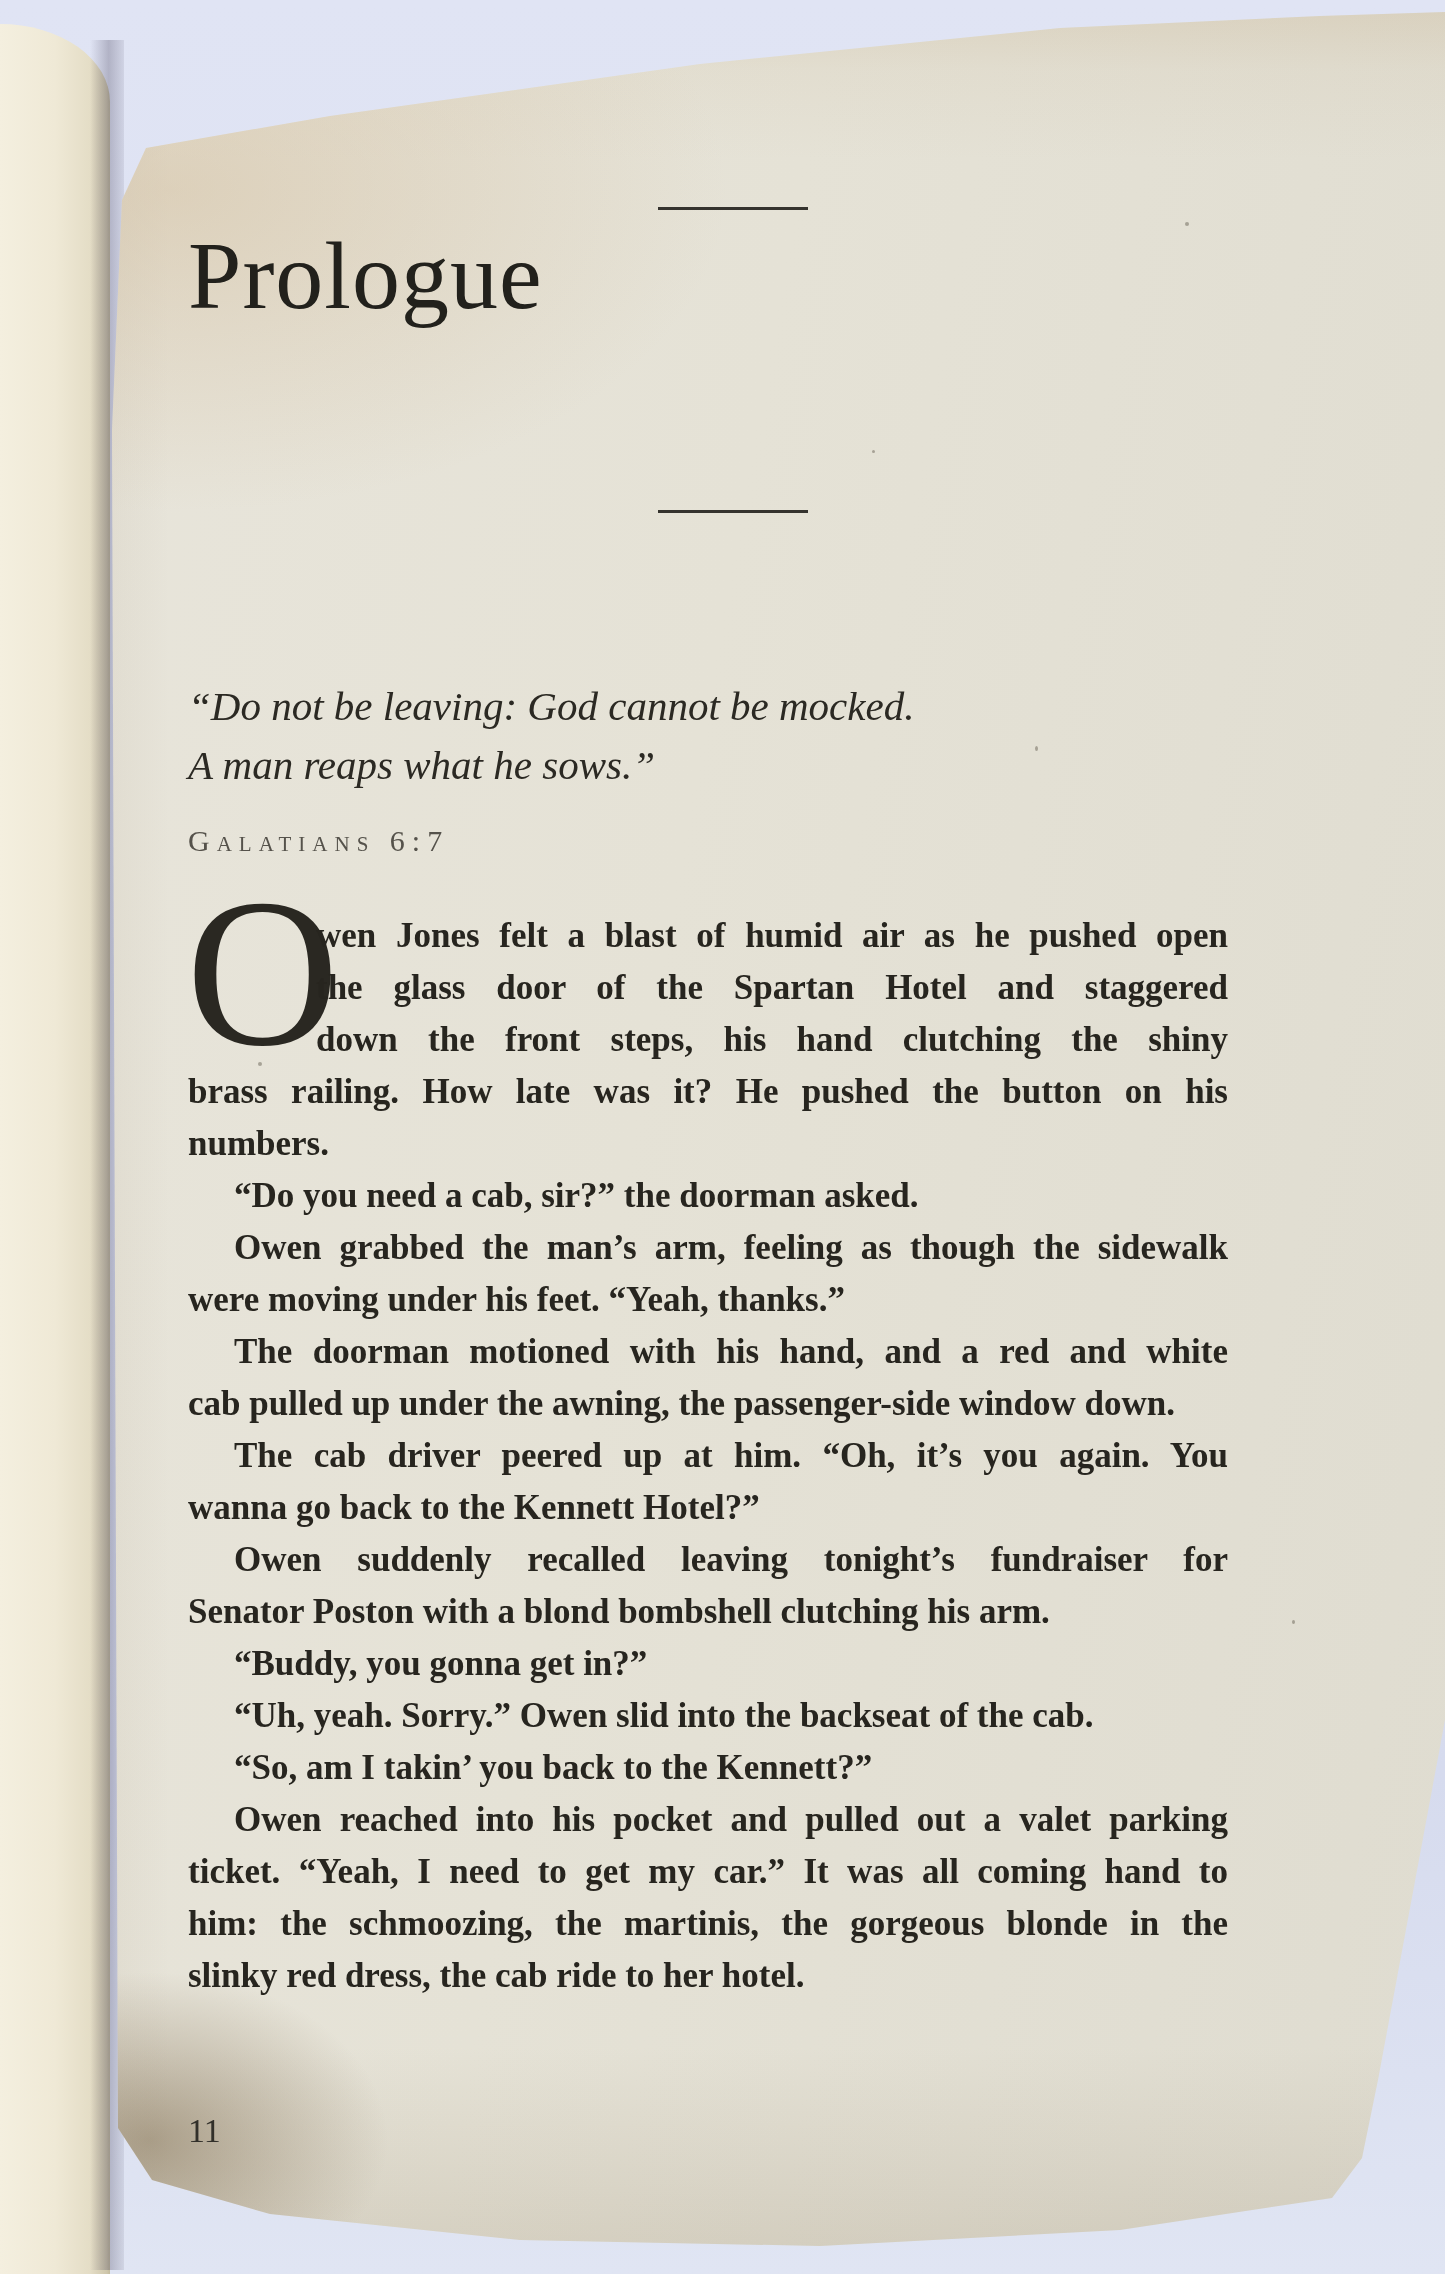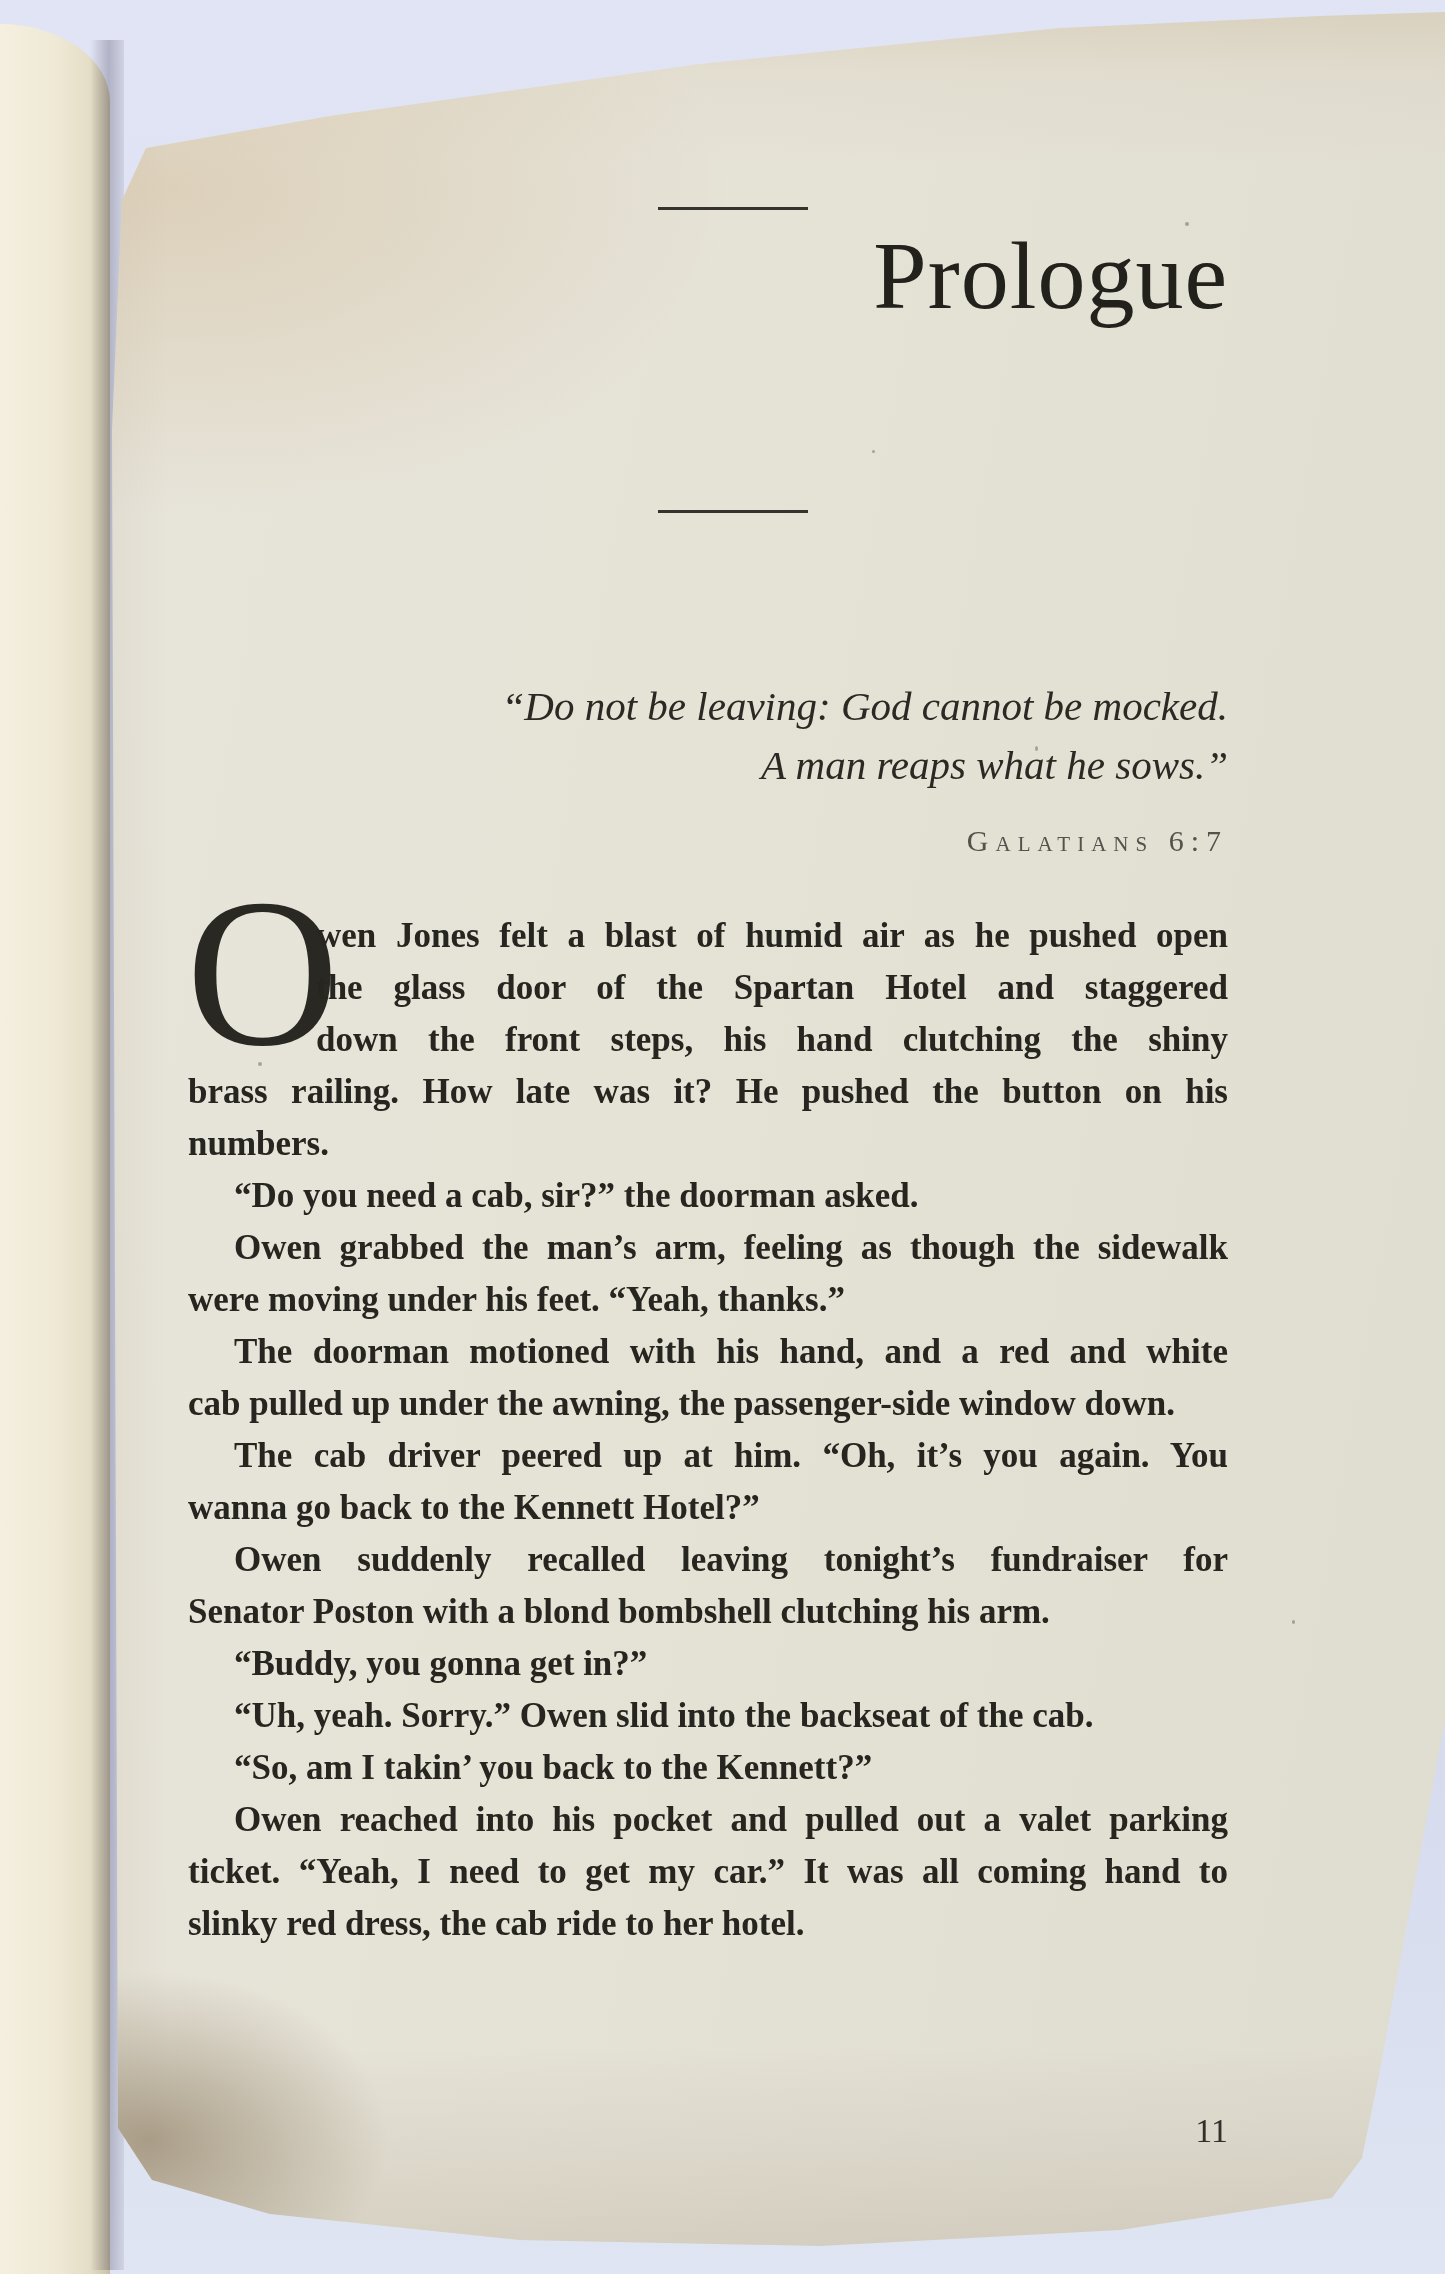--- a/index.html
+++ b/index.html
@@ -63,21 +63,21 @@
       radial-gradient(340px 240px at 150px 2140px, rgba(118,98,68,0.50), rgba(118,98,68,0) 70%),
       linear-gradient(90deg, rgba(138,118,88,0.30) 0px, rgba(138,118,88,0.10) 80px, rgba(138,118,88,0) 170px),
       linear-gradient(180deg, rgba(188,162,122,0.25) 0px, rgba(188,162,122,0.07) 70px, rgba(188,162,122,0) 160px),
       linear-gradient(180deg, rgba(0,0,0,0) 90%, rgba(148,132,105,0.22) 100%),
       linear-gradient(100deg, #e8e5db 0%, #e5e2d6 45%, #dfdcd0 100%);
   }
   .centered-col {
     position: absolute;
     left: 188px;
     width: 1040px;
-    text-align: right;
+    text-align: left;
     z-index: 4;
   }
   .rule {
     position: absolute;
     left: 658px;
     width: 150px;
     height: 3px;
     background: #35332e;
     z-index: 4;
   }
@@ -185,20 +185,21 @@
     <div class="bl end">cab pulled up under the awning, the passenger-side window down.</div>
     <div class="bl indent">The cab driver peered up at him. “Oh, it’s you again. You</div>
     <div class="bl end">wanna go back to the Kennett Hotel?”</div>
     <div class="bl indent">Owen suddenly recalled leaving tonight’s fundraiser for</div>
     <div class="bl end">Senator Poston with a blond bombshell clutching his arm.</div>
     <div class="bl indent end">“Buddy, you gonna get in?”</div>
     <div class="bl indent end">“Uh, yeah. Sorry.” Owen slid into the backseat of the cab.</div>
     <div class="bl indent end">“So, am I takin’ you back to the Kennett?”</div>
     <div class="bl indent">Owen reached into his pocket and pulled out a valet parking</div>
     <div class="bl">ticket. “Yeah, I need to get my car.” It was all coming hand to</div>
+    <div class="bl">him: the schmoozing, the martinis, the gorgeous blonde in the</div>
     <div class="bl end">slinky red dress, the cab ride to her hotel.</div>
   </div>
 
   <div class="centered-col page-number">11</div>
 
   <div class="speck" style="left: 1185px; top: 222px; width: 4px; height: 4px;"></div>
   <div class="speck" style="left: 1035px; top: 746px; width: 3px; height: 5px;"></div>
   <div class="speck" style="left: 258px; top: 1062px; width: 4px; height: 4px;"></div>
   <div class="speck" style="left: 872px; top: 450px; width: 3px; height: 3px;"></div>
   <div class="speck" style="left: 1292px; top: 1620px; width: 3px; height: 4px;"></div>

